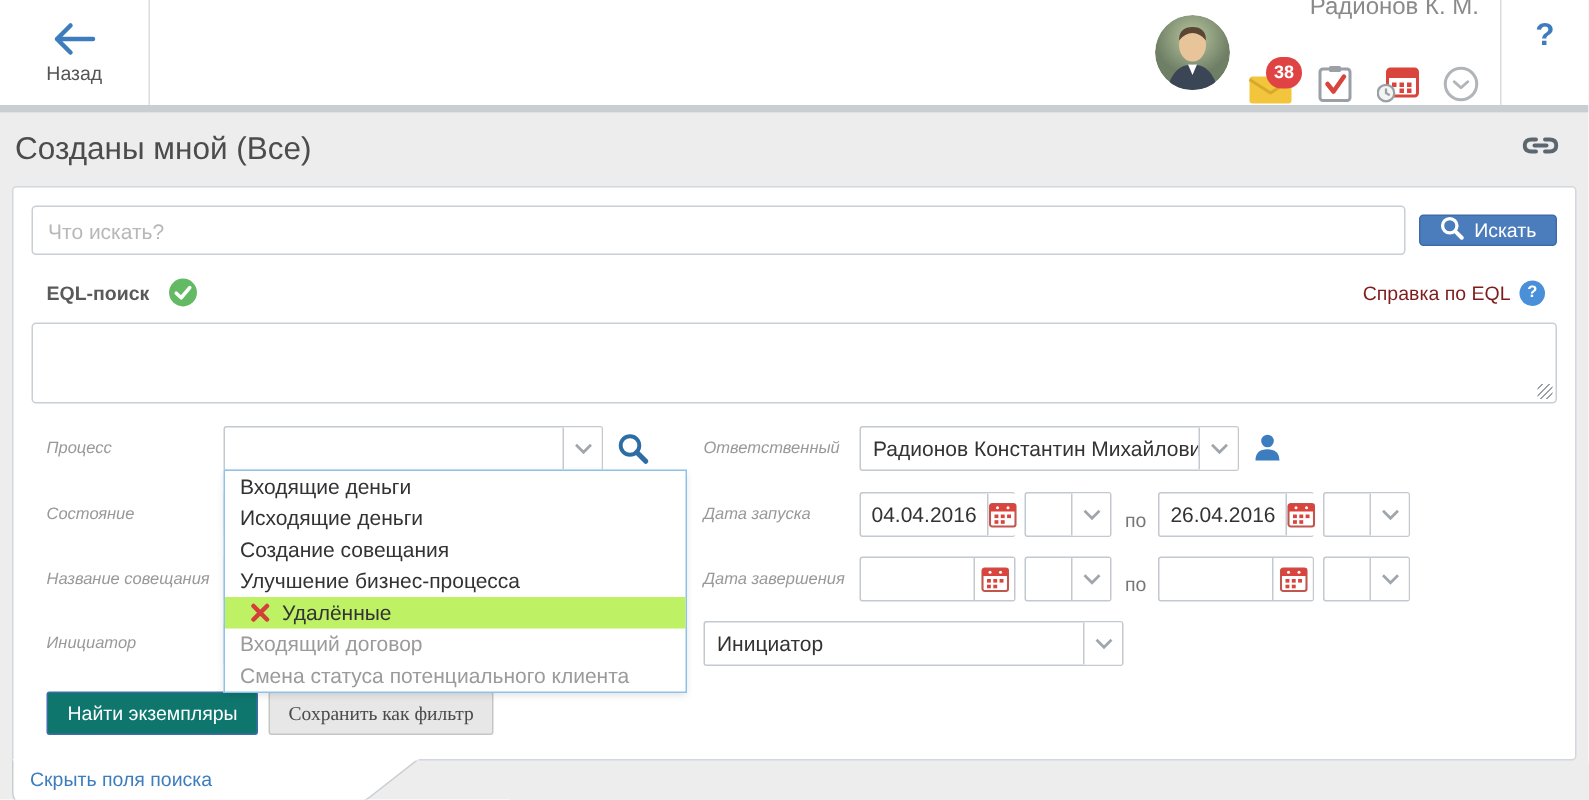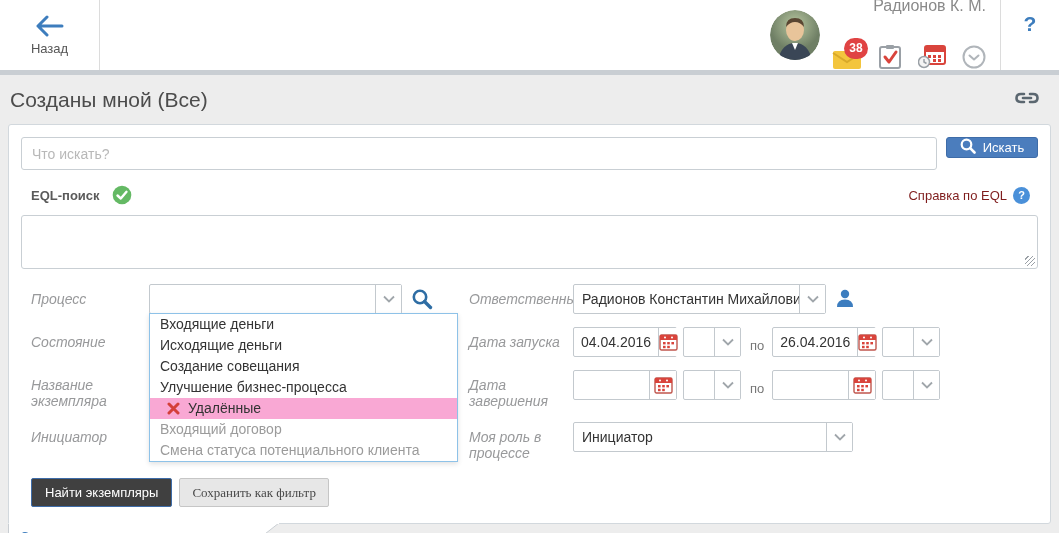--- a/index.html
+++ b/index.html
@@ -24,69 +24,69 @@
 
   
   .title-row { display:flex; align-items:center; height:49px; padding:0 18px 0 10px; }
   .page-title { font-size:21px; color:#4c4c4c; }
   .chain { margin-left:auto; cursor:pointer; }
 
   
   .panel-wrap { margin:0 8px; position:relative; }
   .panel { background:#fff; border:1px solid #d2d8dd; border-radius:3px 3px 3px 0; padding:12px 12px 6px 12px; position:relative; }
 
-  .search-row { display:flex; align-items:flex-start; }
+  .search-row { display:flex; align-items:center; }
   .search-input { flex:1; height:33px; border:1px solid #c9cfd4; border-radius:3px; padding:0 10px; font-size:14px; color:#555; font-family:"Liberation Sans",sans-serif; outline:none; }
   .search-input::placeholder { color:#b8b8b8; }
   .search-btn { width:92px; margin-left:9px; background:#4b7dbd; border:1px solid #3e6ca8; border-radius:3px; color:#ffffff; font-size:13px; display:flex; align-items:center; justify-content:center; gap:7px; cursor:pointer; }
 
   .eql-row { display:flex; align-items:center; margin-top:15px; padding:0 8px 0 10px; }
   .eql-label { font-size:13px; font-weight:bold; color:#5a5a5a; }
   .eql-check { margin-left:12px; display:flex; }
   .eql-right { margin-left:auto; display:flex; align-items:center; }
   .eql-help-link { font-size:13px; color:#7f1d1d; text-decoration:none; cursor:pointer; }
   .qmark { width:17px; height:17px; border-radius:50%; background:#4a90d9; color:#fff; font-size:11px; font-weight:bold; display:flex; align-items:center; justify-content:center; margin-left:6px; cursor:pointer; }
 
   .eql-box { margin-top:10px; height:54px; border:1px solid #c9cfd4; border-radius:3px; position:relative; background:#fff; }
   .grip { position:absolute; right:2px; bottom:2px; width:10px; height:10px; background:repeating-linear-gradient(135deg, transparent, transparent 2px, #9aa0a6 2px, #9aa0a6 3px); cursor:nwse-resize; }
 
   
   .form { margin-top:15px; padding-left:10px; display:flex; flex-direction:column; gap:13px; }
   .frow { display:flex; align-items:flex-start; }
   .col-left { width:438px; display:flex; align-items:flex-start; flex:0 0 auto; }
   .col-right { flex:1; display:flex; align-items:flex-start; }
-  .flabel { font-style:italic; color:#98999b; font-size:14px; line-height:16px; padding-top:7px; }
+  .flabel { font-style:italic; color:#98999b; font-size:11px; line-height:16px; padding-top:7px; }
   .col-left .flabel { width:118px; flex:0 0 auto; }
   .col-right .flabel { width:104px; flex:0 0 auto; }
 
   .fld { height:30px; border:1px solid #c3c9ce; border-radius:2px; background:#fff; display:flex; align-items:center; }
   .combo { position:relative; }
   .combo-text { flex:1; padding:0 8px; font-size:14px; color:#333; white-space:nowrap; overflow:hidden; }
   .chev-btn { width:26px; align-self:stretch; border-left:1px solid #c3c9ce; display:flex; align-items:center; justify-content:center; background:#fff; cursor:pointer; }
   .ticon { margin-left:9px; margin-top:4px; cursor:pointer; flex:0 0 auto; }
   .tinput { padding:0 8px; font-size:14px; color:#333; border:1px solid #c3c9ce; border-radius:2px; height:30px; font-family:"Liberation Sans",sans-serif; outline:none; }
 
   
   .dropdown { position:absolute; top:100%; left:-1px; width:309px; background:#fff; border:1px solid #8ec2e8; z-index:30; box-shadow:0 2px 5px rgba(0,0,0,.12); }
   .ditem { font-size:14px; color:#333; padding:3px 10px 4px 10px; height:21px; line-height:15px; display:flex; align-items:center; cursor:pointer; white-space:nowrap; }
   .ditem.muted { color:#9b9b9b; }
-  .ditem.deleted { background:#f9a8d4; padding-left:17px; }
+  .ditem.deleted { background:#bef264; padding-left:17px; }
   .ditem.deleted .x-ic { margin-right:8px; display:flex; }
 
   
   .dgroup { display:flex; align-items:center; }
   .date-fld { width:104px; }
   .date-text { flex:1; padding:0 7px; font-size:14px; color:#333; }
   .cal-btn { width:27px; align-self:stretch; border-left:1px solid #c3c9ce; display:flex; align-items:center; justify-content:center; background:#fff; cursor:pointer; }
   .time-fld { width:58px; margin-left:6px; }
   .po { font-size:13px; color:#777; padding:7px 8px 0 9px; }
 
   
   .btn-row { margin-top:17px; padding-left:10px; display:flex; padding-bottom:10px; }
-  .btn-primary { height:29px; background:#404040; border:1px solid #3e6ca8; border-radius:2px; color:#fff; font-size:13px; padding:0 13px; cursor:pointer; font-family:"Liberation Sans",sans-serif; }
+  .btn-primary { height:29px; background:#0f766e; border:1px solid #3e6ca8; border-radius:2px; color:#fff; font-size:13px; padding:0 13px; cursor:pointer; font-family:"Liberation Sans",sans-serif; }
   .btn-secondary { height:29px; margin-left:7px; background:#e7e7e7; border:1px solid #c6c6c6; border-radius:2px; color:#4a4a4a; font-size:13px; padding:0 12px; cursor:pointer; font-family:Liberation Serif, serif; }
 
   
   .tab { position:relative; margin-top:-1px; width:280px; height:30px; }
   .tab svg { position:absolute; left:0; top:0; }
   .hide-link { position:absolute; left:12px; top:6px; font-size:13px; color:#3d7dbd; text-decoration:none; cursor:pointer; z-index:2; }
 </style>
 </head>
 <body>
 
@@ -334,21 +334,21 @@
                     <path d="M1 1.5 L6 6.5 L11 1.5" fill="none" stroke="#a0a6ab" stroke-width="1.8"></path>
                   </svg>
               </div>
             </div>
           </div>
         </div>
       </div>
 
       <div class="frow">
         <div class="col-left">
-          <div class="flabel">Название экземпляра</div>
+          <div class="flabel">Название совещания</div>
           <input class="tinput" style="width: 287px;" value="">
         </div>
         <div class="col-right">
           <div class="flabel">Дата завершения</div>
           <div class="dgroup">
             <div class="fld date-fld">
               <div class="date-text"></div>
               <div class="cal-btn">
                 <svg width="19" height="17" viewBox="0 0 19 17">
                     <rect x="1" y="1" width="17" height="15" rx="1.5" fill="#fff" stroke="#c0564d" stroke-width="1.4"></rect>
@@ -409,21 +409,20 @@
           <div class="flabel">Инициатор</div>
           <input class="tinput" style="width: 253px;" value="">
           <span class="ticon">
             <svg width="20" height="20" viewBox="0 0 20 20">
                 <circle cx="10" cy="6" r="4.2" fill="#3c7dbf"></circle>
                 <path d="M2 19 Q2 11.5 10 11.5 Q18 11.5 18 19 Z" fill="#3c7dbf"></path>
               </svg>
           </span>
         </div>
         <div class="col-right">
-          <div class="flabel">Моя роль в процессе</div>
           <div class="fld combo" style="width:280px;">
             <div class="combo-text">Инициатор</div>
             <div class="chev-btn">
               <svg width="12" height="8" viewBox="0 0 12 8">
                   <path d="M1 1.5 L6 6.5 L11 1.5" fill="none" stroke="#a0a6ab" stroke-width="1.8"></path>
                 </svg>
             </div>
           </div>
         </div>
       </div>

